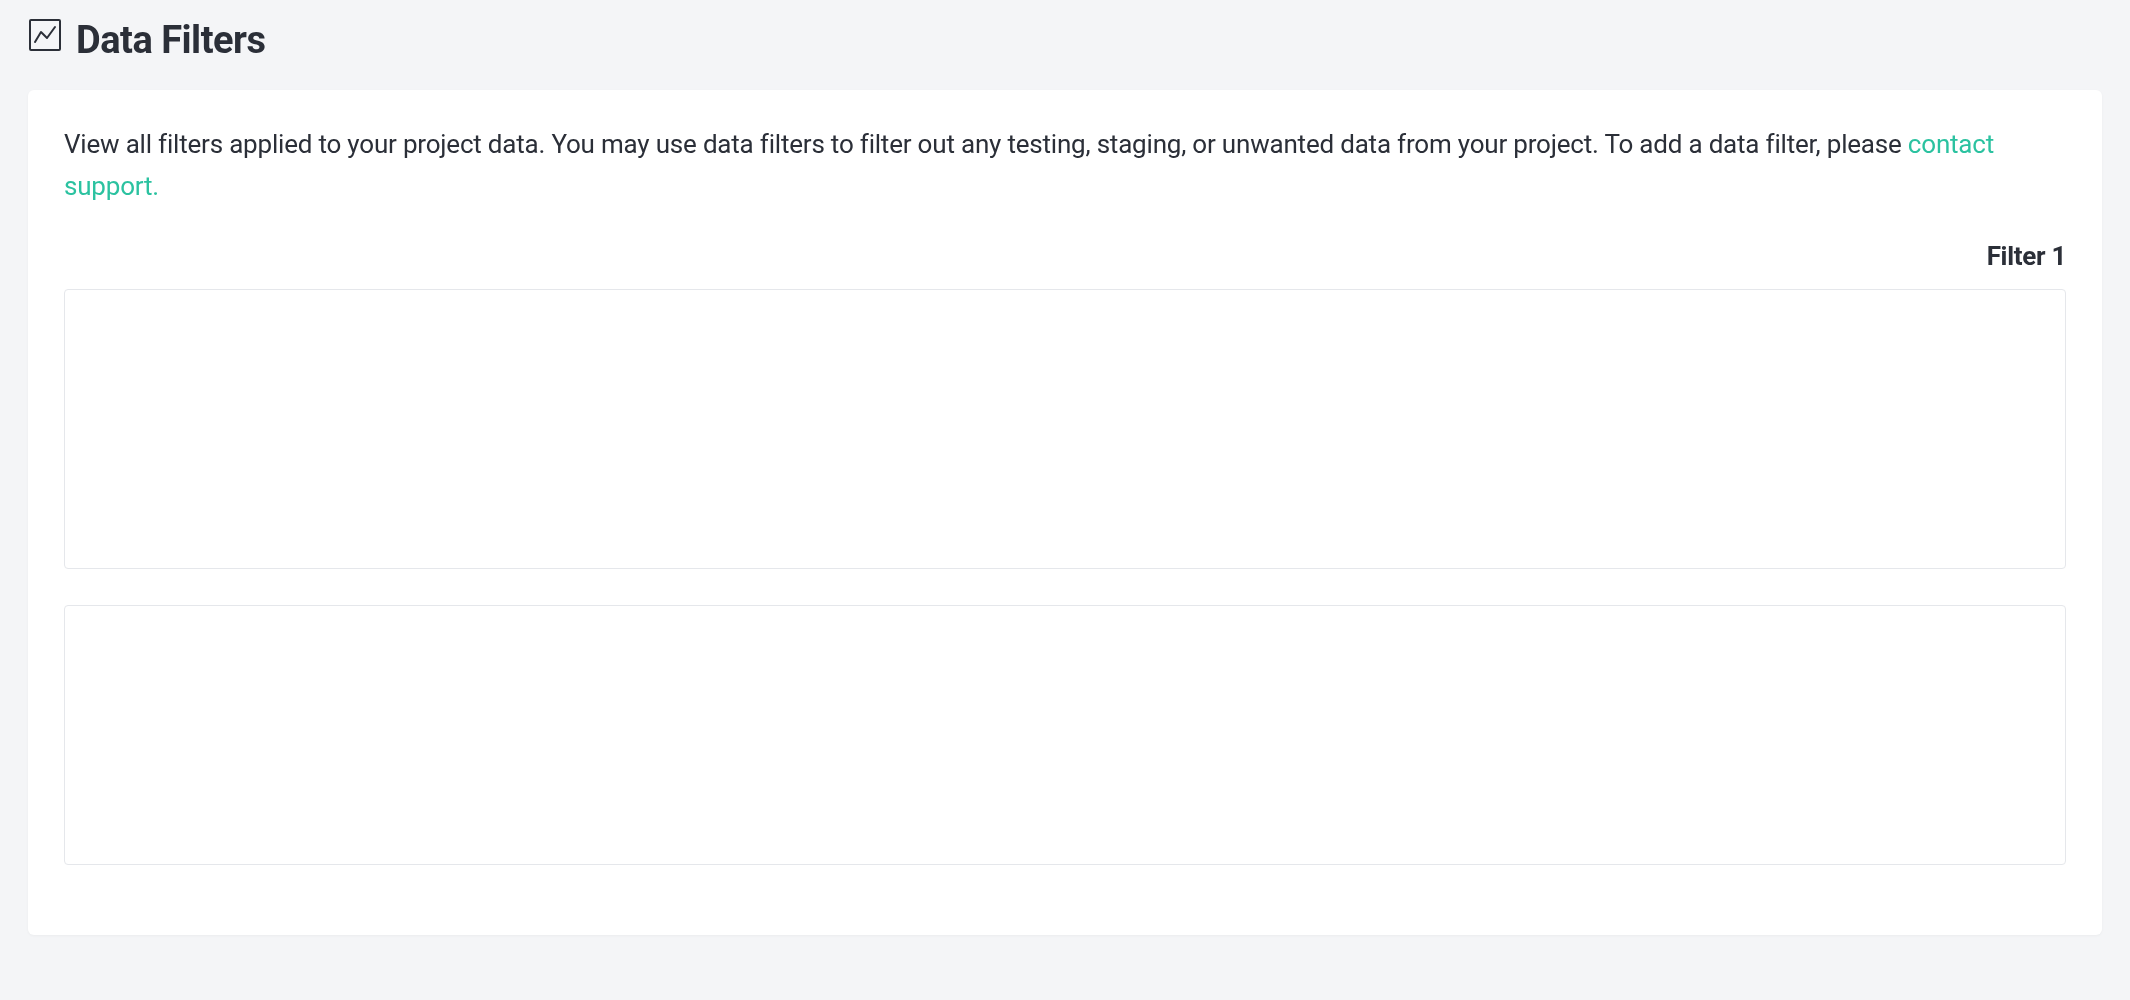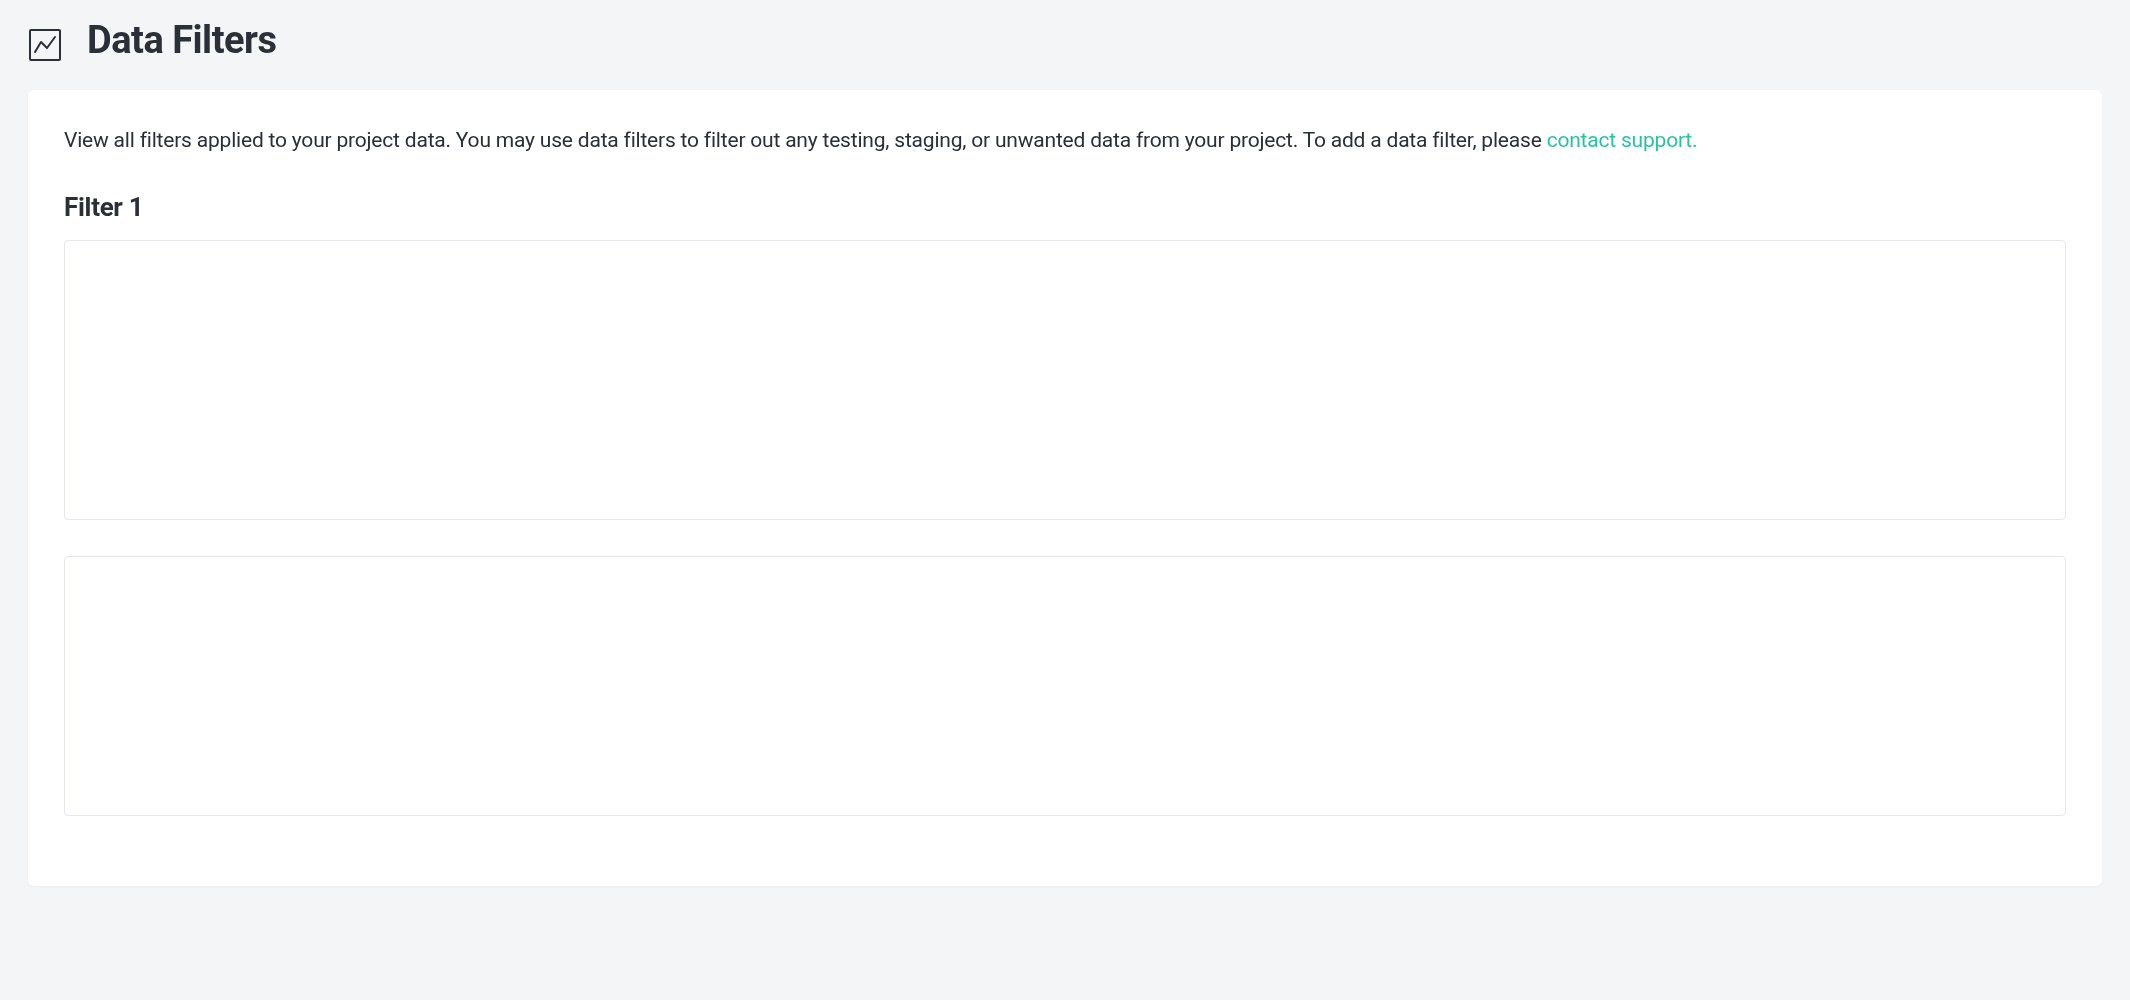--- a/index.html
+++ b/index.html
@@ -12,22 +12,22 @@
       background-color: #f4f5f7;
       width: 2130px;
       height: 1000px;
       overflow: hidden;
     }
     .page-container {
       padding: 18px 28px 0 28px;
     }
     .page-header {
       display: flex;
-      align-items: flex-end;
-      gap: 25px;
+      align-items: flex-start;
+      gap: 14px;
       margin-bottom: 28px;
     }
     .chart-icon {
       width: 34px;
       height: 34px;
       flex-shrink: 0;
     }
     .chart-icon svg {
       display: block;
       width: 100%;
@@ -39,32 +39,33 @@
       color: #2b2f38;
       letter-spacing: -0.5px;
     }
     .card {
       background: #ffffff;
       border-radius: 6px;
       box-shadow: 0 1px 3px rgba(0,0,0,0.04);
       padding: 34px 36px;
     }
     .description {
-      font-size: 21px;
+      font-size: 26px;
       line-height: 1.6;
       color: #2b2f38;
       margin-bottom: 34px;
       letter-spacing: -0.2px;
     }
     .description a {
       color: #2bc2a0;
       text-decoration: none;
     }
     .filter-section {
       margin-bottom: 36px;
+      text-align: right;
     }
     .filter-label {
       font-size: 26px;
       font-weight: 700;
       color: #2b2f38;
       margin-bottom: 18px;
       letter-spacing: -0.3px;
     }
     .filter-box {
       width: 100%;

